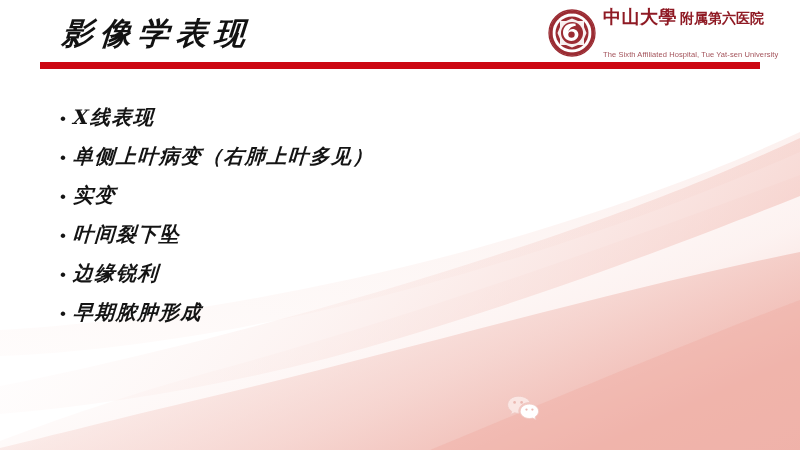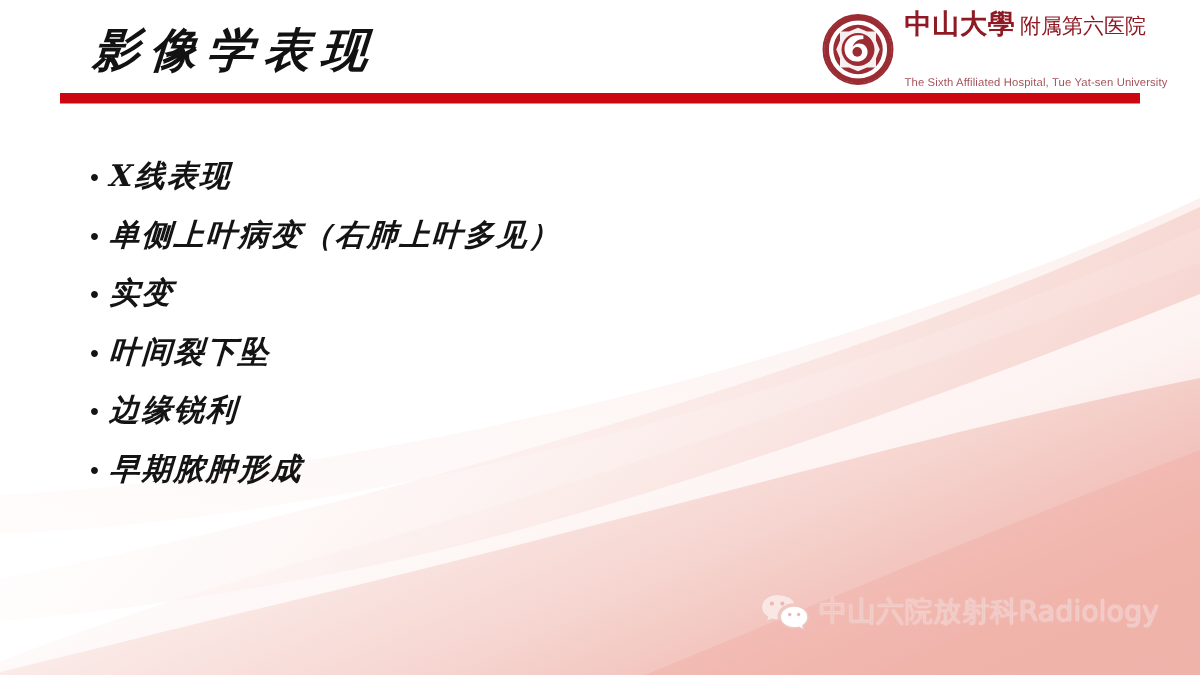--- a/index.html
+++ b/index.html
@@ -76,21 +76,21 @@
   #logo-cn-main {
     font-family: "DejaVu Serif", "Liberation Serif", serif;
     font-size: 18px;
     font-weight: 700;
     color: #8F1A24;
     letter-spacing: 0.5px;
   }
   #logo-cn-sub {
     font-family: "DejaVu Serif", "Liberation Serif", serif;
     font-size: 14px;
-    font-weight: 400;
+    font-weight: 700;
     color: #8F1A24;
     margin-left: 3px;
     letter-spacing: 0px;
   }
   #logo-en {
     margin-top: 5px;
     font-family: "Liberation Sans", sans-serif;
     font-size: 7.5px;
     color: #A3525A;
     letter-spacing: 0.1px;
@@ -263,16 +263,15 @@
                C12.8 12.4 17.4 8.6 23.1 8.6 C23.4 8.6 23.7 8.6 24.0 8.6
                C23.0 4.9 18.1 2.2 12.2 2.2 Z" fill="#FAE6E3" stroke="#EFC8C3" stroke-width="0.9"></path>
       <circle cx="8.6" cy="8.4" r="1.35" fill="#EBB9B2"></circle>
       <circle cx="15.6" cy="8.4" r="1.35" fill="#EBB9B2"></circle>
       <path d="M23.4 10.0 C28.5 10.0 32.6 13.3 32.6 17.3 C32.6 19.6 31.2 21.7 29.1 23.0
                L29.9 25.6 L26.7 24.1 C25.7 24.4 24.6 24.5 23.4 24.5
                C18.3 24.5 14.2 21.3 14.2 17.3 C14.2 13.3 18.3 10.0 23.4 10.0 Z" fill="#FFFFFF" stroke="#EFC8C3" stroke-width="0.9"></path>
       <circle cx="20.5" cy="15.6" r="1.15" fill="#EBB9B2"></circle>
       <circle cx="26.4" cy="15.6" r="1.15" fill="#EBB9B2"></circle>
     </svg>
-    <span id="watermark-text">中山六院放射科Radiology</span>
   </div>
 
 </div>
 
 </body></html>

